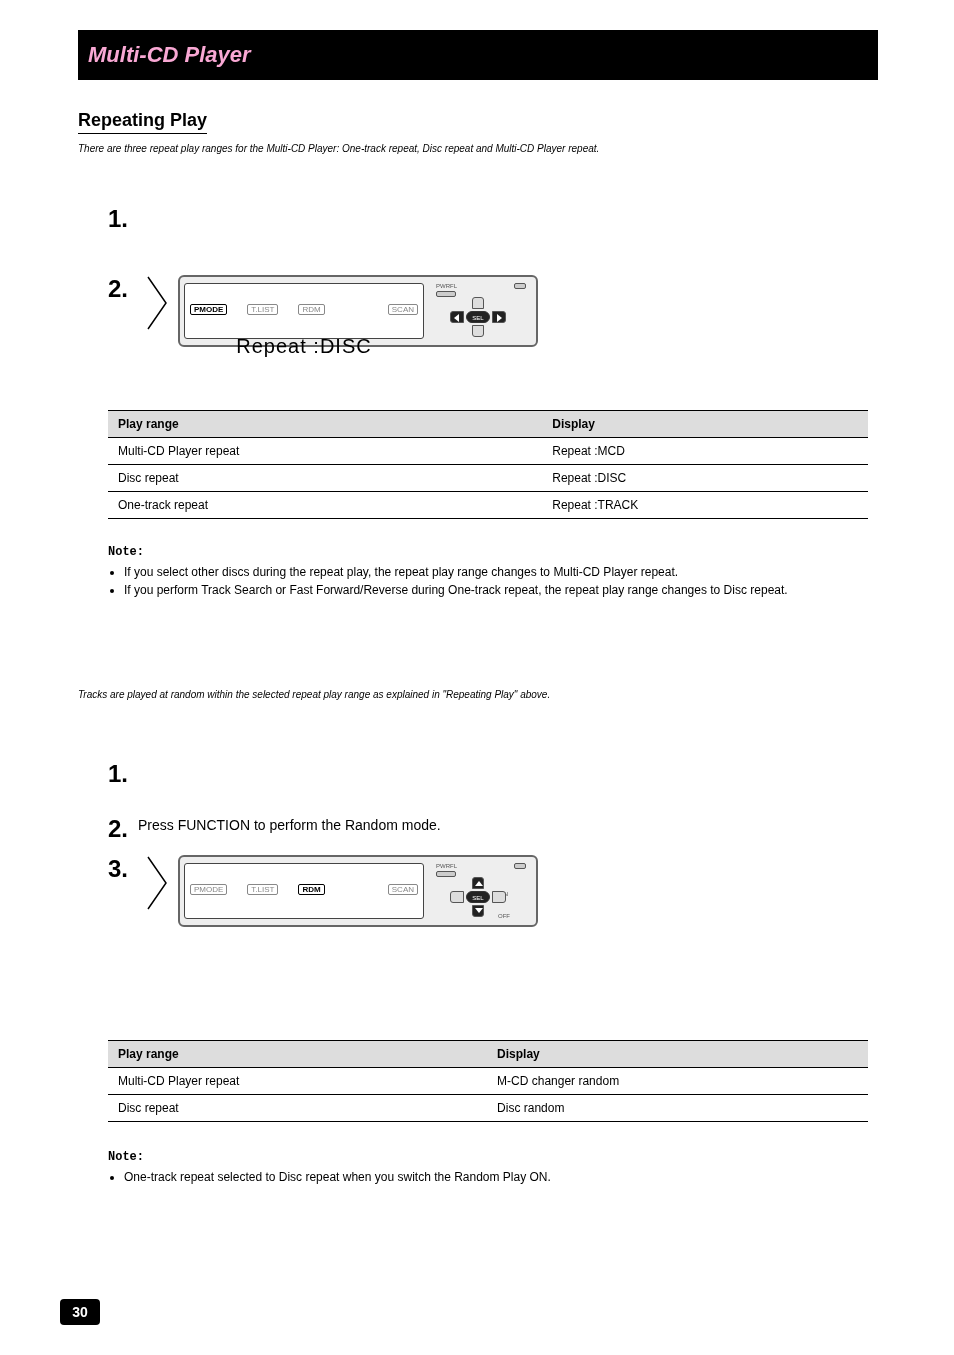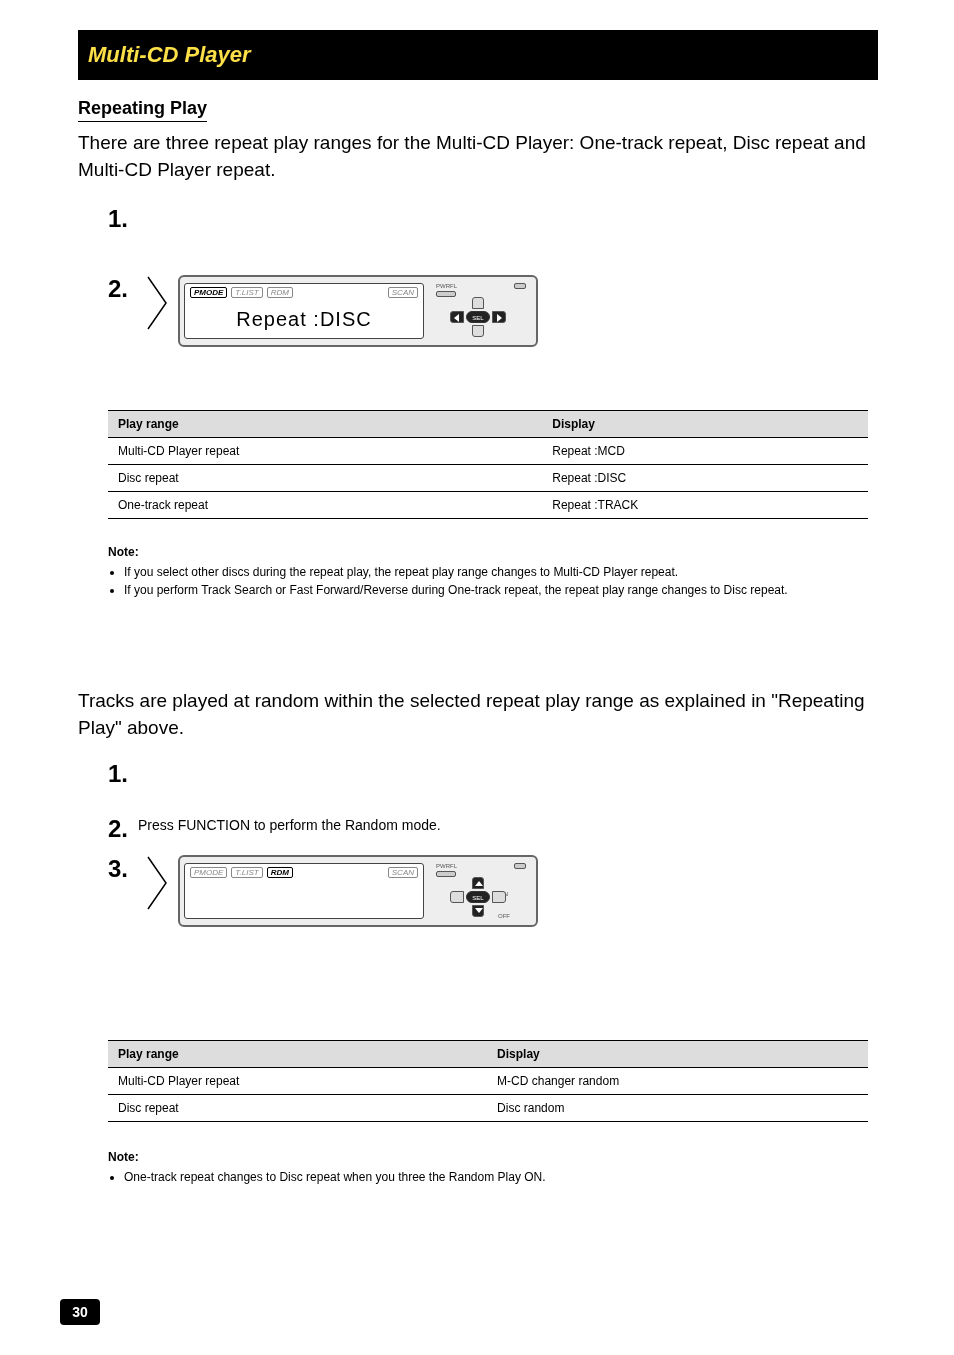--- a/index.html
+++ b/index.html
@@ -1,42 +1,42 @@
 <!DOCTYPE html>
 <html><head>
 <meta charset="utf-8">
 <style>
   * { margin: 0; padding: 0; box-sizing: border-box; }
   body { font-family: Arial, Helvetica, sans-serif; font-size: 12px; background: #fff; color: #000; width: 954px; }
   .page { position: relative; width: 954px; height: 1355px; }
-  .black-bar { position: absolute; top: 30px; left: 78px; width: 800px; height: 50px; background: #000; color: #fde047; display: flex; align-items: center; }
+  .black-bar { position: absolute; top: 30px; left: 78px; width: 800px; height: 50px; background: #000; color: #f9a8d4; display: flex; align-items: center; }
   .black-bar-title { font-size: 22px; font-style: italic; font-weight: bold; padding-left: 10px; }
   .section { position: absolute; left: 78px; width: 790px; }
   .section-heading { font-size: 18px; font-weight: bold; margin-bottom: 4px; }
   .underline { border-bottom: 1px solid #000; display: inline-block; padding-bottom: 2px; }
-  .body-text { font-size: 19px; line-height: 1.4; margin-top: 8px; }
+  .body-text { font-size: 10px; line-height: 1.4; margin-top: 8px; font-style: italic; }
   .step-row { position: absolute; left: 78px; width: 790px; display: flex; align-items: flex-start; }
   .step-num { font-size: 24px; font-weight: bold; width: 30px; flex-shrink: 0; }
   .step-content { font-size: 14px; line-height: 1.5; width: 340px; }
   .step-content .bold { font-weight: bold; }
   .chevron { width: 40px; display: flex; align-items: center; justify-content: center; }
   .device-panel { width: 360px; height: 72px; border: 2px solid #666; border-radius: 6px; background: #eee; display: flex; align-items: center; padding: 4px; position: relative; }
   .lcd { border: 1px solid #444; border-radius: 3px; background: #fff; width: 240px; height: 56px; display: flex; flex-direction: column; position: relative; }
-  .lcd-top-row { display: flex; gap: 4px; padding: 3px 5px; font-style: italic; }
+  .lcd-top-row { display: flex; gap: 20px; padding: 20px 5px; }
   .lcd-badge { border: 1px solid #888; border-radius: 2px; font-size: 8px; padding: 0 3px; color: #888; font-family: sans-serif; }
   .lcd-badge.active { color: #000; border-color: #000; font-weight: bold; }
   .lcd-main { font-family: "Arial Narrow", Arial, sans-serif; font-size: 20px; letter-spacing: 1px; text-align: center; flex: 1; display: flex; align-items: center; justify-content: center; font-weight: 500; }
   .control-cluster { width: 100px; height: 56px; position: relative; margin-left: 6px; }
   .tiny-label { font-size: 6px; color: #555; position: absolute; }
   .dpad { position: absolute; top: 14px; left: 20px; width: 56px; height: 40px; }
   .dpad-center { position: absolute; top: 14px; left: 16px; width: 24px; height: 12px; border: 1px solid #333; border-radius: 6px; background: #222; }
   .dpad-center .sel { color: #fff; font-size: 6px; text-align: center; line-height: 12px; }
   .dpad-arm { position: absolute; border: 1px solid #555; background: #ddd; }
   .note-block { position: absolute; left: 108px; width: 760px; }
-  .note-heading { font-weight: bold; font-size: 12px; }
+  .note-heading { font-weight: bold; font-size: 12px; font-family: Liberation Mono, monospace; }
   .note-list { font-size: 12px; line-height: 1.5; margin-top: 4px; }
   .note-list li { list-style: disc; margin-left: 16px; }
   .table-block { position: absolute; left: 108px; width: 760px; }
   .tbl { width: 100%; border-collapse: collapse; font-size: 12px; }
   .tbl th { background: #ddd; text-align: left; padding: 6px 10px; font-weight: bold; border-top: 1px solid #000; border-bottom: 1px solid #000; }
   .tbl td { padding: 6px 10px; border-bottom: 1px solid #000; }
   .page-num { position: absolute; bottom: 30px; left: 60px; width: 40px; height: 26px; background: #000; color: #fff; border-radius: 4px; display: flex; align-items: center; justify-content: center; font-weight: bold; font-size: 14px; }
   .tri-left, .tri-right, .tri-up, .tri-down { display: inline-block; width: 0; height: 0; vertical-align: middle; }
   .tri-left { border-top: 5px solid transparent; border-bottom: 5px solid transparent; border-right: 8px solid #000; }
   .tri-right { border-top: 5px solid transparent; border-bottom: 5px solid transparent; border-left: 8px solid #000; }
@@ -50,21 +50,21 @@
 </style>
 </head>
 <body>
 
 <div class="page">
 
   <div class="black-bar">
     <span class="black-bar-title">Multi-CD Player</span>
   </div>
 
-  <div class="section" style="top:98px;">
+  <div class="section" style="top:110px;">
     <div class="section-heading">
       <span class="underline">Repeating Play</span>
     </div>
     <div class="body-text">There are three repeat play ranges for the Multi-CD Player: One-track repeat, Disc repeat and Multi-CD Player repeat.</div>
   </div>
 
   <div class="step-row" style="top:205px; left:108px; width:760px;">
     <div class="step-num">1.</div>
   </div>
 
@@ -208,19 +208,19 @@
           <td>Disc repeat</td>
           <td>Disc random</td>
         </tr>
       </tbody>
     </table>
   </div>
 
   <div class="note-block" style="top:1150px;">
     <div class="note-heading">Note:</div>
     <ul class="note-list">
-      <li>One-track repeat changes to Disc repeat when you three the Random Play ON.</li>
+      <li>One-track repeat selected to Disc repeat when you switch the Random Play ON.</li>
     </ul>
   </div>
 
   <div class="page-num">30</div>
 
 </div>
 
 </body></html>

